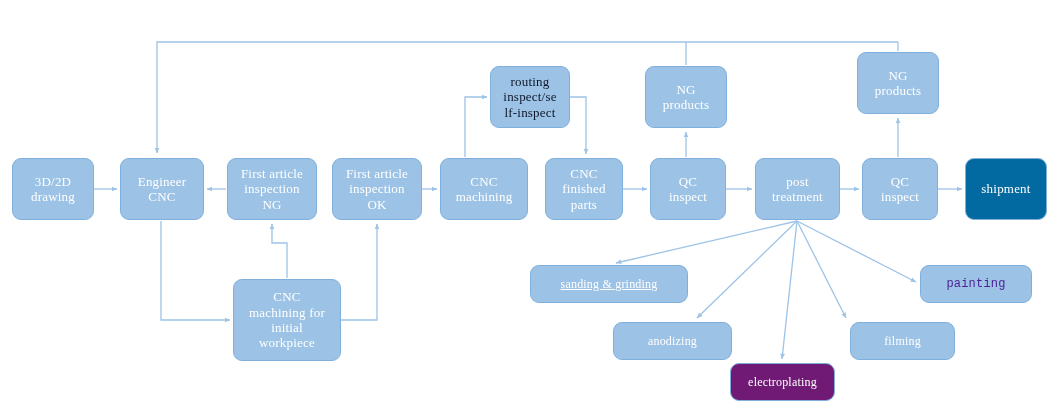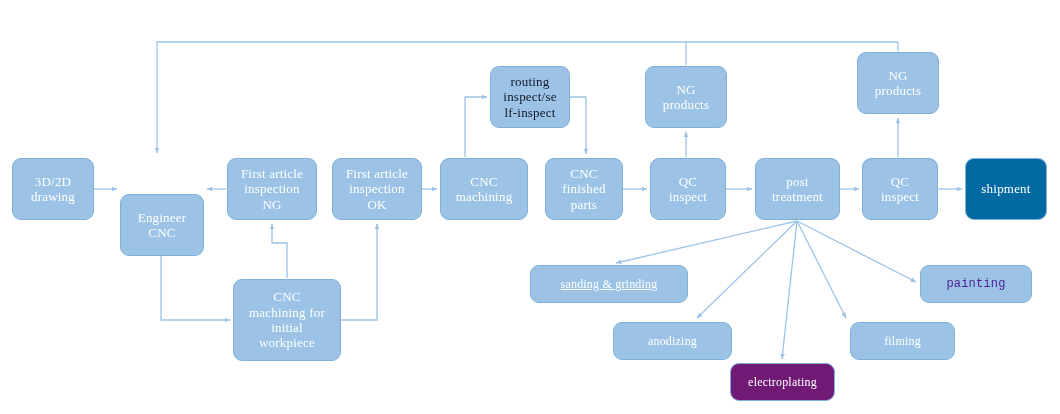--- a/index.html
+++ b/index.html
@@ -75,21 +75,21 @@
       <path d="M797,221 L782,359" marker-end="url(#ah)"></path>
       <path d="M797,221 L846,318" marker-end="url(#ah)"></path>
       <path d="M797,221 L916,282" marker-end="url(#ah)"></path>
     </g>
   </svg>
 
   <div id="nodes">
       <div class="node" style="left: 12px; top: 158px; width: 82px; height: 62px; background: rgb(156, 195, 229); border-color: rgb(127, 176, 220); color: rgb(255, 255, 255);">
         <span>3D/2D<br>drawing</span>
       </div>
-      <div class="node" style="left: 120px; top: 158px; width: 84px; height: 62px; background: rgb(156, 195, 229); border-color: rgb(127, 176, 220); color: rgb(255, 255, 255); margin-top: 36px;">
+      <div class="node" style="left: 120px; top: 158px; width: 84px; height: 62px; background: rgb(156, 195, 229); border-color: rgb(127, 176, 220); color: rgb(255, 255, 255);">
         <span>Engineer<br>CNC</span>
       </div>
       <div class="node" style="left: 227px; top: 158px; width: 90px; height: 62px; background: rgb(156, 195, 229); border-color: rgb(127, 176, 220); color: rgb(255, 255, 255);">
         <span>First article<br>inspection<br>NG</span>
       </div>
       <div class="node" style="left: 332px; top: 158px; width: 90px; height: 62px; background: rgb(156, 195, 229); border-color: rgb(127, 176, 220); color: rgb(255, 255, 255);">
         <span>First article<br>inspection<br>OK</span>
       </div>
       <div class="node" style="left: 440px; top: 158px; width: 88px; height: 62px; background: rgb(156, 195, 229); border-color: rgb(127, 176, 220); color: rgb(255, 255, 255);">
         <span>CNC<br>machining</span>

